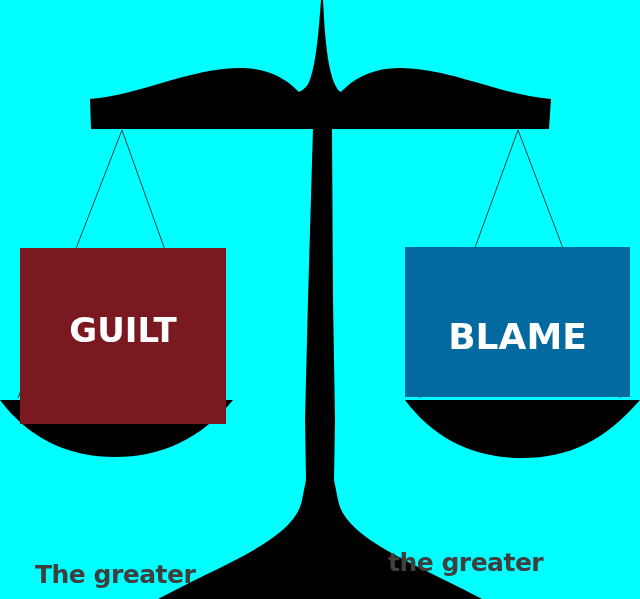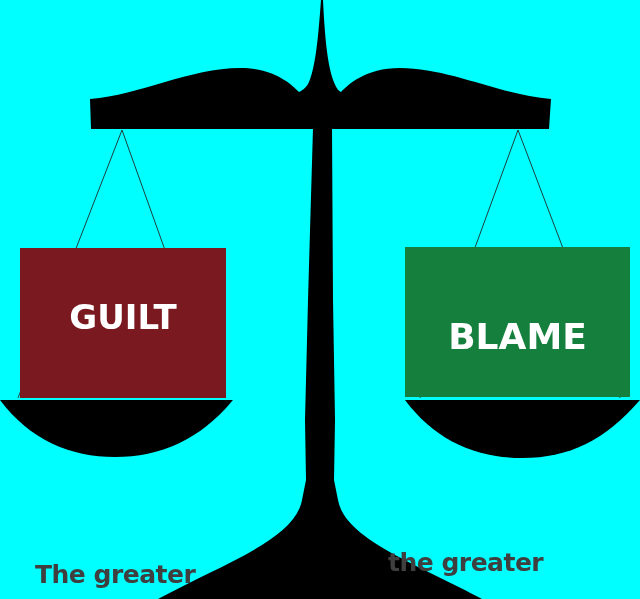--- a/index.html
+++ b/index.html
@@ -1,19 +1,19 @@
 <!DOCTYPE html>
 <html><head>
   <meta charset="utf-8">
   <style>
     html, body { margin: 0; padding: 0; }
     body { width: 640px; height: 599px; overflow: hidden; background: #00FFFF; position: relative; font-family: "Liberation Sans", "DejaVu Sans", sans-serif; }
     #scene { position: absolute; left: 0; top: 0; width: 640px; height: 599px; }
     .box { position: absolute; display: flex; align-items: center; justify-content: center; color: #FFFFFF; font-weight: bold; font-family: "DejaVu Sans", sans-serif; letter-spacing: 0px; }
-    #guilt-box { left: 20px; top: 248px; width: 206px; height: 150px; font-size: 34px; padding-bottom: 12px; box-sizing: border-box; }
+    #guilt-box { left: 20px; top: 248px; width: 206px; height: 176px; font-size: 34px; padding-bottom: 12px; box-sizing: border-box; }
     #blame-box { left: 405px; top: 247px; width: 225px; height: 150px; font-size: 36px; padding-top: 28px; box-sizing: border-box; }
     .caption { position: absolute; color: #3F3F3F; font-weight: bold; font-family: "DejaVu Sans", sans-serif; font-size: 25px; line-height: 38px; letter-spacing: -0.5px; white-space: pre; }
     #caption-left { left: 35px; top: 480px; }
     #caption-right { left: 388px; top: 468px; }
   </style>
 </head>
 <body>
 
 <svg id="scene" width="640" height="599" viewBox="0 0 640 599" xmlns="http://www.w3.org/2000/svg">
 
@@ -35,21 +35,21 @@
 
   <path fill="#000000" d="M0,400 L233,400 C200,440 160,457 115,457 C70,457 30,440 0,400 Z"></path>
 
   <path fill="#000000" d="M405,400 L640,400 C605,440 570,458 522,458 C475,458 435,440 405,400 Z"></path>
 </svg>
 
 <div id="guilt-box" class="box" style="background:#7B1920;">
   <span>GUILT</span>
 </div>
 
-<div id="blame-box" class="box" style="background:#15803d;">
+<div id="blame-box" class="box" style="background:#0369a1;">
   <span>BLAME</span>
 </div>
 
 <div id="caption-left" class="caption">
   <div>The greater</div>
   
 </div>
 
 <div id="caption-right" class="caption">
   <div>the greater</div>

